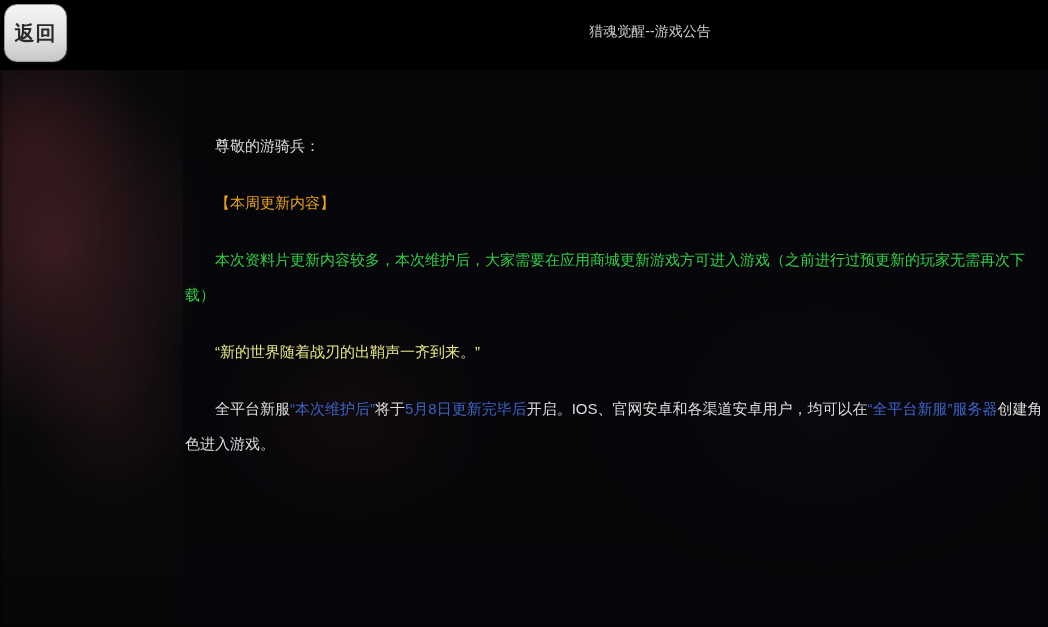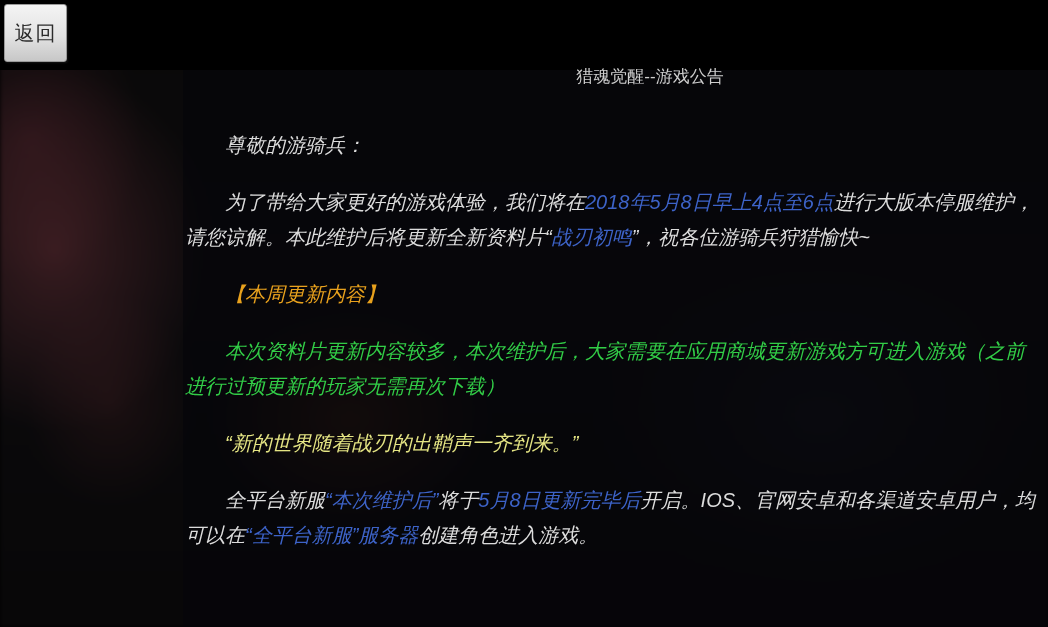--- a/index.html
+++ b/index.html
@@ -9,30 +9,30 @@
     font-family:"Liberation Sans","DejaVu Sans",sans-serif;
   }
   
   .topbar{
     position:absolute;left:0;top:0;width:1048px;height:70px;
     background:#000;z-index:30;
   }
   .back-btn{
     position:absolute;left:4px;top:4px;width:63px;height:58px;
     background:linear-gradient(180deg,#f4f4f4 0%,#e3e3e3 55%,#c7c7c7 100%);
-    border:1px solid #9a9a9a;border-radius:3px;
+    border:1px solid #9a9a9a;border-radius:13px;
     box-shadow:1px 1px 2px rgba(255,255,255,0.08);
-    color:#2b2b2b;font-size:20px;font-weight:normal;
+    color:#2b2b2b;font-size:20px;font-weight:bold;
     display:flex;align-items:center;justify-content:center;
     cursor:pointer;box-sizing:border-box;letter-spacing:1px;
   }
   .topbar-title{
     position:absolute;top:0;left:650px;transform:translateX(-50%);
     height:70px;line-height:62px;
-    color:#cfcfcf;font-size:17px;white-space:nowrap;margin-top:46px;
+    color:#cfcfcf;font-size:14px;white-space:nowrap;
   }
   
   .backdrop{
     position:absolute;left:0;top:0;width:1048px;height:627px;
     background:
       radial-gradient(220px 260px at 55px 250px, rgba(92,42,48,0.55), rgba(0,0,0,0) 70%),
       radial-gradient(160px 200px at 30px 140px, rgba(70,30,38,0.45), rgba(0,0,0,0) 70%),
       radial-gradient(120px 150px at 110px 400px, rgba(60,28,30,0.35), rgba(0,0,0,0) 70%),
       radial-gradient(200px 160px at 350px 420px, rgba(140,70,30,0.22), rgba(0,0,0,0) 70%),
       radial-gradient(300px 220px at 820px 420px, rgba(35,40,55,0.25), rgba(0,0,0,0) 75%),
@@ -41,39 +41,37 @@
   }
   
   .panel{
     position:absolute;left:183px;top:70px;width:865px;height:557px;
     background:rgba(5,5,9,0.62);
     box-sizing:border-box;
     padding:58px 4px 20px 2px;
     z-index:10;
   }
   .para{
-    font-size:20px;line-height:35px;margin:0 0 22px 0;
+    font-size:15px;line-height:35px;margin:0 0 22px 0;
     text-indent:2em;color:var(--body-white,#dcdcdc);
     word-break:break-all;
-    font-style:italic;
   }
   .tone-normal{color:var(--body-white,#dcdcdc);}
   .tone-link{color:var(--link-blue,#3d63c8);}
   .tone-green{color:var(--notice-green,#32cd47);}
   .tone-gold{color:var(--header-gold,#e8a11d);}
   .tone-quote{color:var(--quote-yellow,#e5e584);text-align:right;}
 </style>
 </head>
 <body>
 
 <div class="backdrop"></div>
 
 <div class="panel">
   <p class="para"><span class="tone-normal">尊敬的游骑兵：</span></p>
-  <p class="para"><span class="tone-normal">为了带给大家更好的游戏体验，我们将在</span><span class="tone-link">2018年5月8日早上4点至6点</span><span class="tone-normal">进行大版本停服维护，请您谅解。本此维护后将更新全新资料片“</span><span class="tone-link">战刃初鸣</span><span class="tone-normal">”，祝各位游骑兵狩猎愉快~</span></p>
   <p class="para"><span class="tone-gold">【本周更新内容】</span></p>
   <p class="para"><span class="tone-green">本次资料片更新内容较多，本次维护后，大家需要在应用商城更新游戏方可进入游戏（之前进行过预更新的玩家无需再次下载）</span></p>
   <p class="para"><span class="tone-quote">“新的世界随着战刃的出鞘声一齐到来。”</span></p>
   <p class="para"><span class="tone-normal">全平台新服</span><span class="tone-link">“本次维护后”</span><span class="tone-normal">将于</span><span class="tone-link">5月8日更新完毕后</span><span class="tone-normal">开启。IOS、官网安卓和各渠道安卓用户，均可以在</span><span class="tone-link">“全平台新服”服务器</span><span class="tone-normal">创建角色进入游戏。</span></p>
 </div>
 
 <div class="topbar">
   <div class="back-btn">返回</div>
   <div class="topbar-title">猎魂觉醒--游戏公告</div>
 </div>

